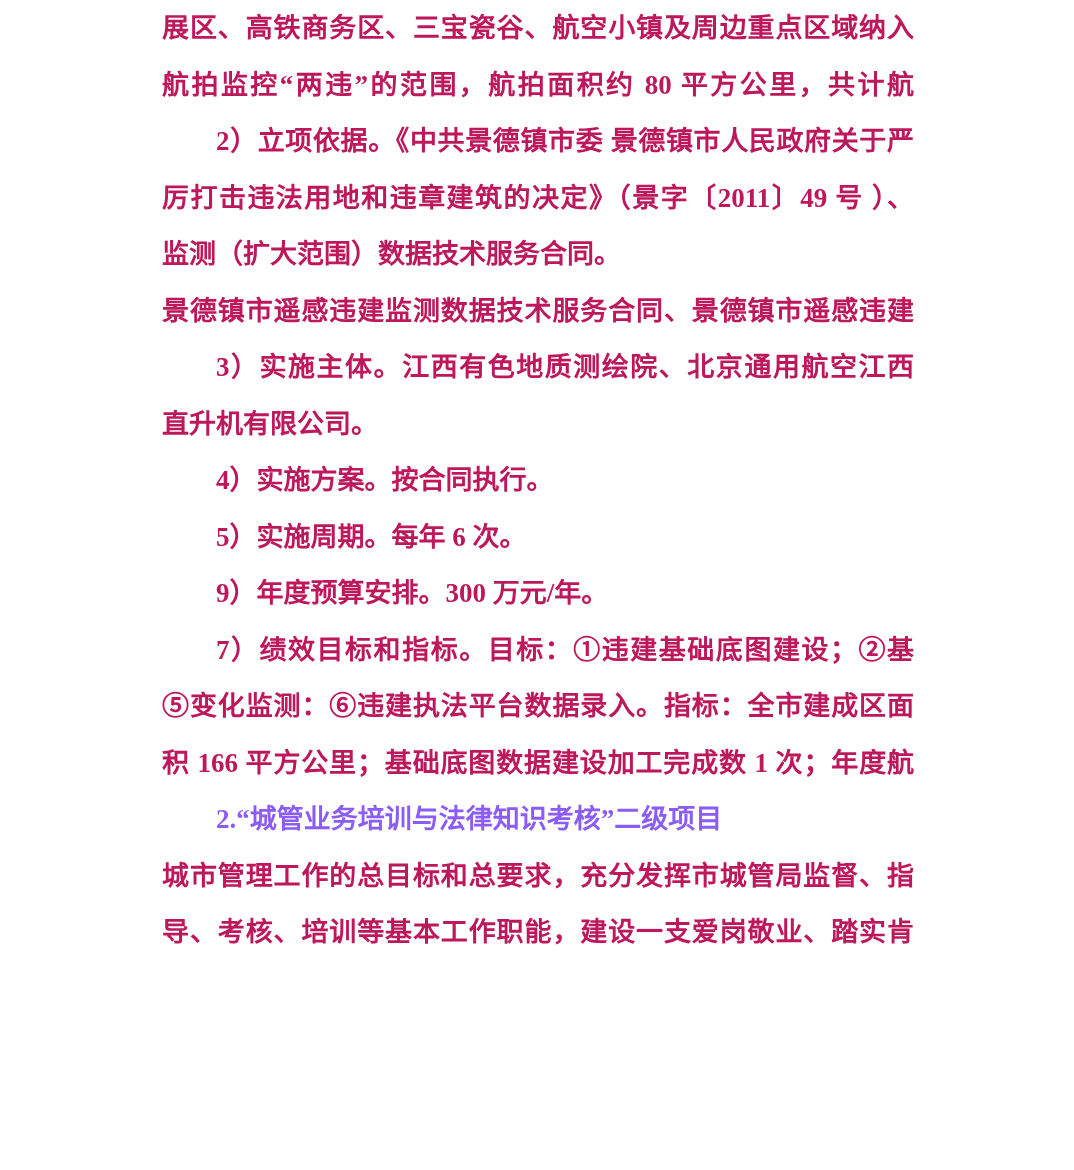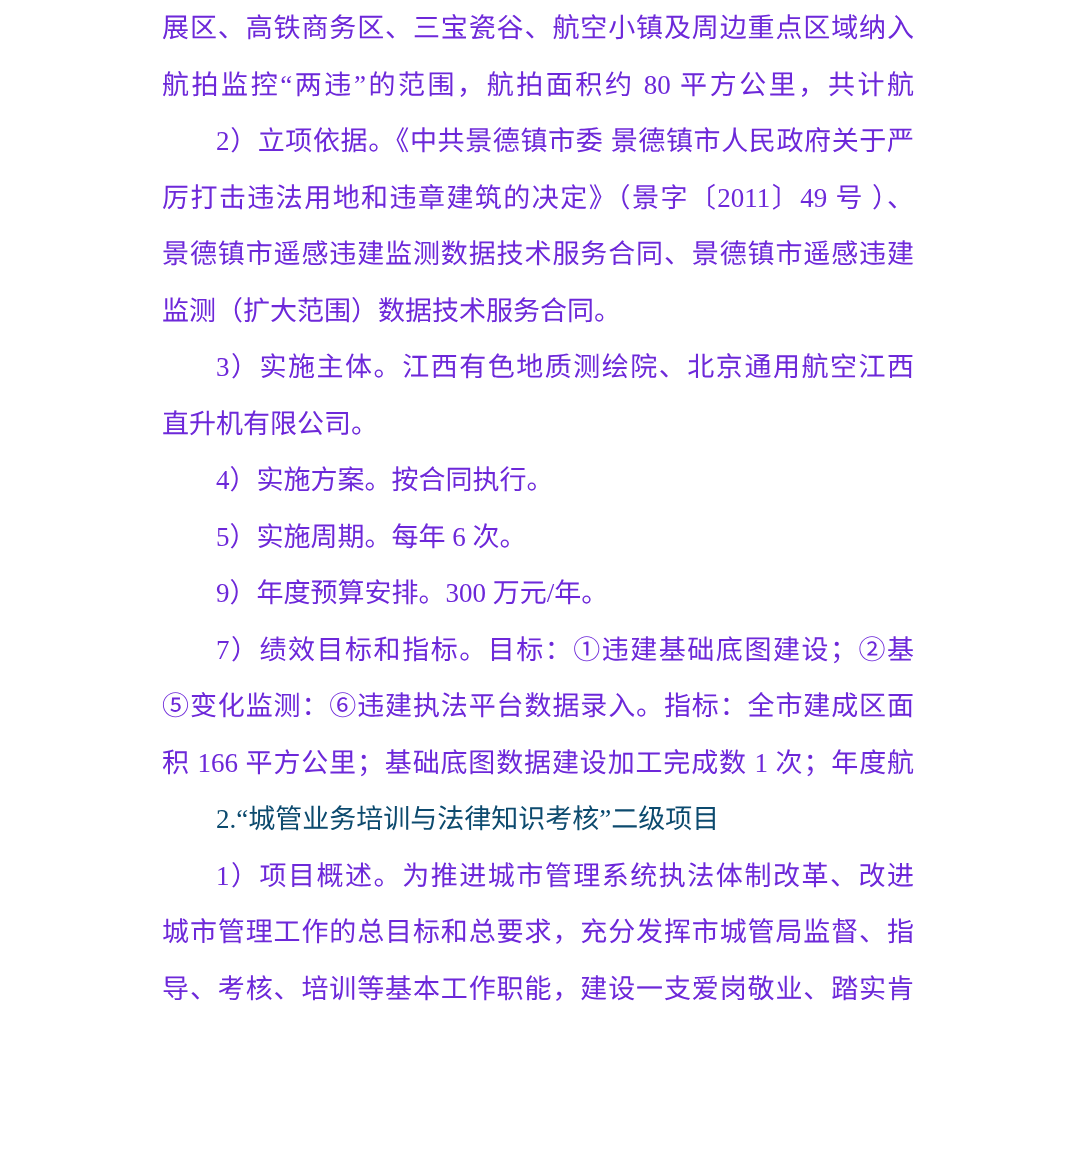--- a/index.html
+++ b/index.html
@@ -17,52 +17,52 @@
     box-sizing: border-box;
     width: 1074px;
     height: 1170px;
     padding: 0 160px 0 162px;
     background: #ffffff;
   }
   .text-line {
     font-size: 27px;
     line-height: 56.5px;
     height: 56.5px;
-    color: #6d28d9;
+    color: #be185d;
     white-space: nowrap;
     overflow: visible;
+    font-weight: bold;
   }
   .text-line.justify {
     white-space: normal;
     text-align: justify;
     text-align-last: justify;
   }
   .text-line.indent {
     text-indent: 2em;
   }
   .text-line.bold {
-    font-weight: 400;
-    color: #0c4a6e;
+    font-weight: 700;
+    color: #8b5cf6;
   }
 </style>
 </head>
 <body>
 
 <div class="page" id="doc-page">
     <div class="text-line justify">展区、高铁商务区、三宝瓷谷、航空小镇及周边重点区域纳入</div>
     <div class="text-line justify">航拍监控“两违”的范围，航拍面积约 80 平方公里，共计航</div>
     <div class="text-line justify indent">2）立项依据。《中共景德镇市委 景德镇市人民政府关于严</div>
     <div class="text-line justify">厉打击违法用地和违章建筑的决定》（景字〔2011〕49 号 ）、</div>
+    <div class="text-line">监测（扩大范围）数据技术服务合同。</div>
     <div class="text-line justify">景德镇市遥感违建监测数据技术服务合同、景德镇市遥感违建</div>
-    <div class="text-line">监测（扩大范围）数据技术服务合同。</div>
     <div class="text-line justify indent">3）实施主体。江西有色地质测绘院、北京通用航空江西</div>
     <div class="text-line">直升机有限公司。</div>
     <div class="text-line indent">4）实施方案。按合同执行。</div>
     <div class="text-line indent">5）实施周期。每年 6 次。</div>
     <div class="text-line indent">9）年度预算安排。300 万元/年。</div>
     <div class="text-line justify indent">7）绩效目标和指标。目标：①违建基础底图建设；②基</div>
     <div class="text-line justify">⑤变化监测：⑥违建执法平台数据录入。指标：全市建成区面</div>
     <div class="text-line justify">积 166 平方公里；基础底图数据建设加工完成数 1 次；年度航</div>
     <div class="text-line indent bold">2.“城管业务培训与法律知识考核”二级项目</div>
-    <div class="text-line justify indent">1）项目概述。为推进城市管理系统执法体制改革、改进</div>
     <div class="text-line justify">城市管理工作的总目标和总要求，充分发挥市城管局监督、指</div>
     <div class="text-line justify">导、考核、培训等基本工作职能，建设一支爱岗敬业、踏实肯</div>
   </div>
 
 </body></html>

